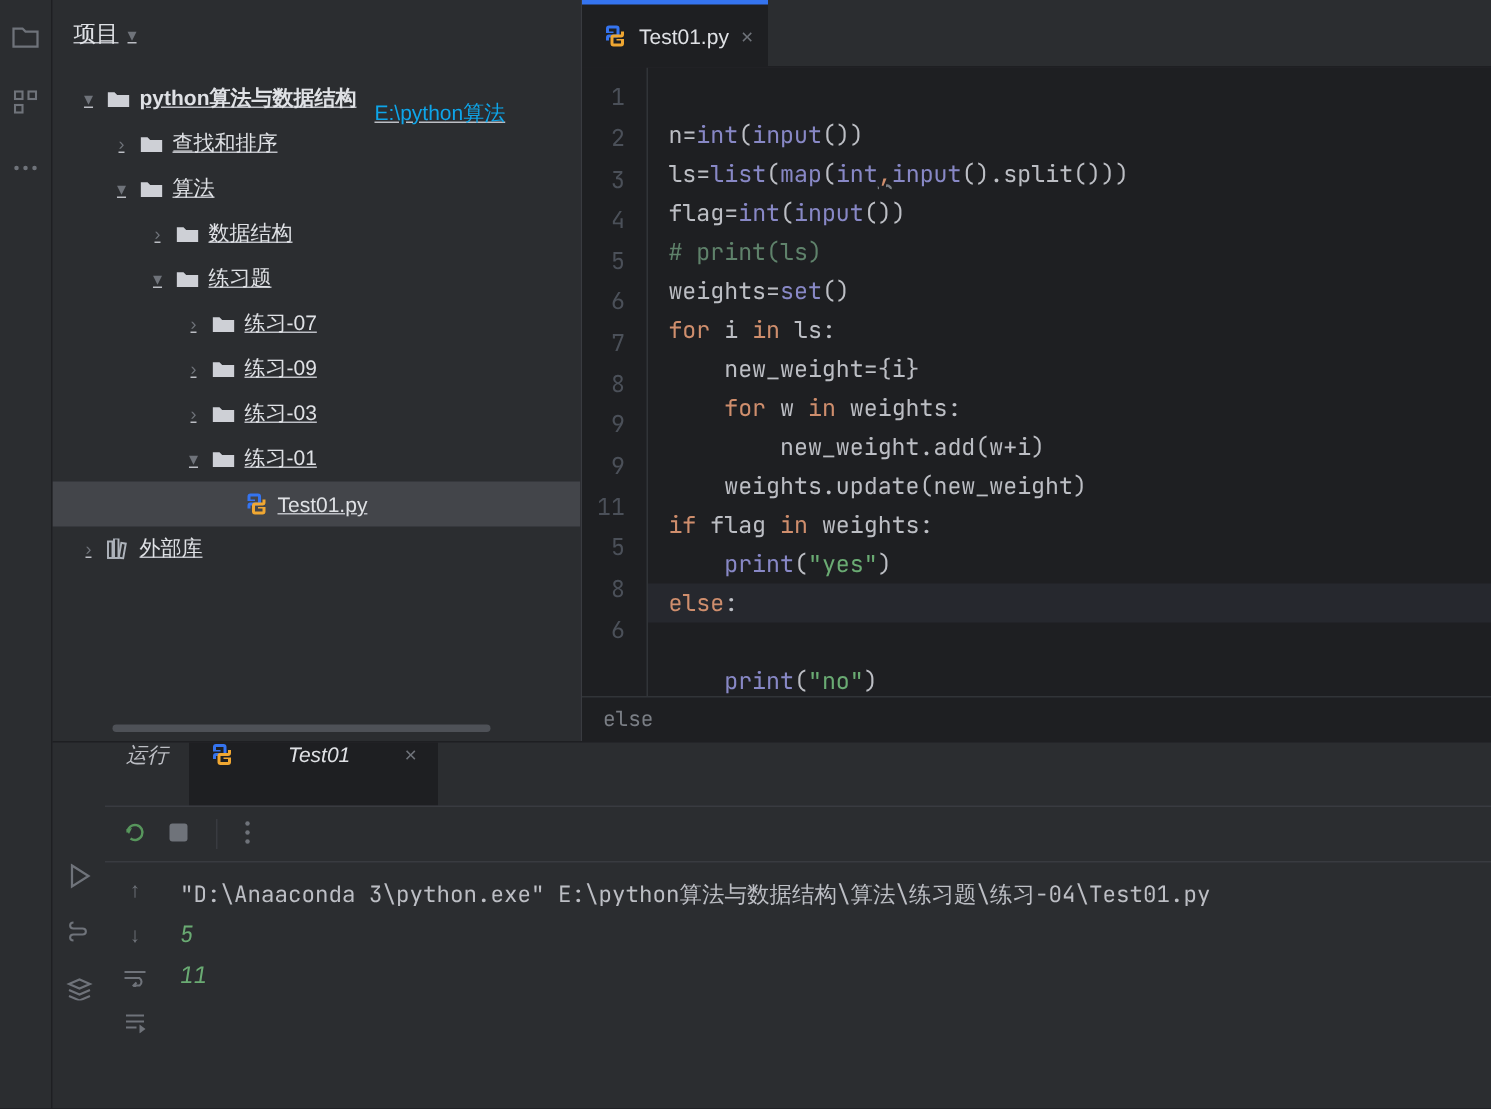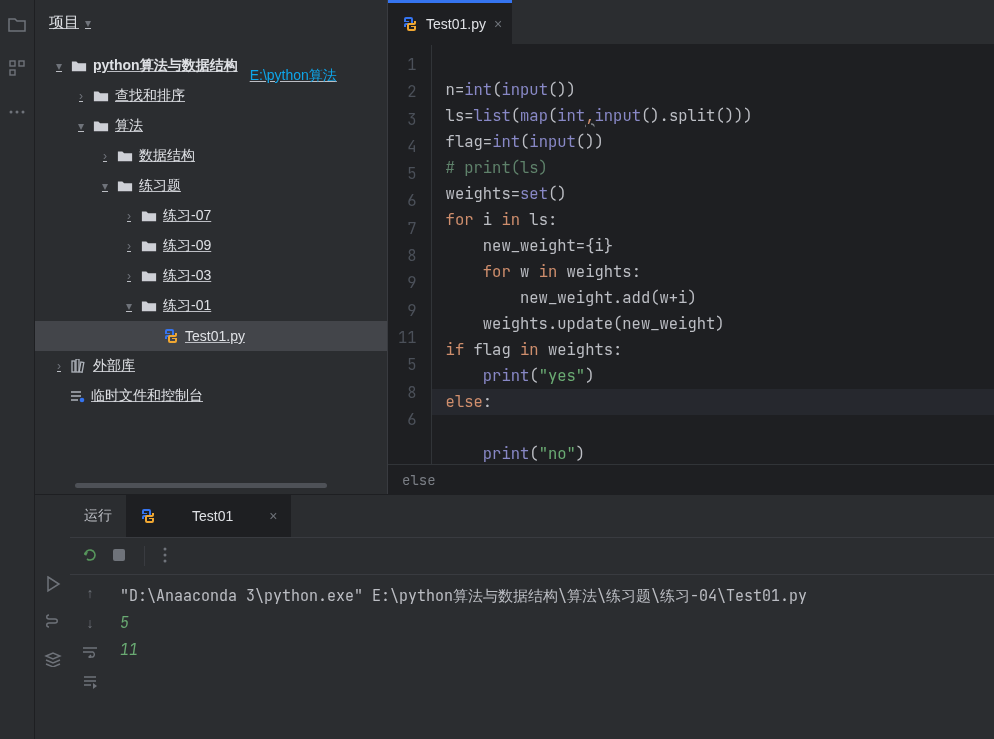--- a/index.html
+++ b/index.html
@@ -126,21 +126,21 @@
   gap: 18px;
   color: #6f737a;
 }
 .bottom-main { flex:1; display:flex; flex-direction:column;}
 .run-tabs {
   height: 42px;
   display:flex;
   align-items:stretch;
 }
 .run-tab {
-  display:flex; align-items:center; padding: 0 14px; gap:8px; color:#dfe1e5;
+  display:flex; padding: 0 14px; gap:8px; color:#dfe1e5;font-style:italic;
 }
 .run-tab.label-only { color:#bcbec4;}
 .run-tab.active { background:#1e1f22; border-top: none; gap: 36px;}
 .run-tab .close { color:#6f737a; font-size:14px;}
 .run-toolbar {
   height: 38px;
   border-top: 1px solid #393b40;
   border-bottom: 1px solid #393b40;
   display:flex;
   align-items:center;
@@ -301,29 +301,20 @@
             <span class="arrow">›</span>
             <span class="ficon">
                 <svg width="16" height="14" viewBox="0 0 16 14">
                   <rect x="1" y="2" width="3" height="11" fill="none" stroke="#aeb3bb" stroke-width="1.3"></rect>
                   <rect x="5" y="0" width="3" height="13" fill="none" stroke="#aeb3bb" stroke-width="1.3"></rect>
                   <rect x="9" y="3" width="3" height="10" fill="none" stroke="#aeb3bb" stroke-width="1.3" transform="rotate(10 10 8)"></rect>
                 </svg>
               </span>
             <span class="label">外部库</span>
           </div>
-          <div class="tree-row" style="padding-left:34px">
-            <span class="ficon">
-                <svg width="16" height="14" viewBox="0 0 16 14">
-                  <path fill="none" stroke="#aeb3bb" stroke-width="1.3" d="M2 3 h10 M2 7 h10 M2 11 h7"></path>
-                  <circle cx="13" cy="11" r="2.3" fill="#3574f0"></circle>
-                </svg>
-              </span>
-            <span class="label">临时文件和控制台</span>
-          </div>
         </div>
         <div style="height:20px; position:relative;">
           <div style="position:absolute; left:40px; right:60px; bottom:6px; height:5px; background:#4e5157; border-radius:3px;"></div>
         </div>
       </div>
 
       <div class="editor">
         <div class="tabs">
           <div class="tab">
             <span class="pyicon">

